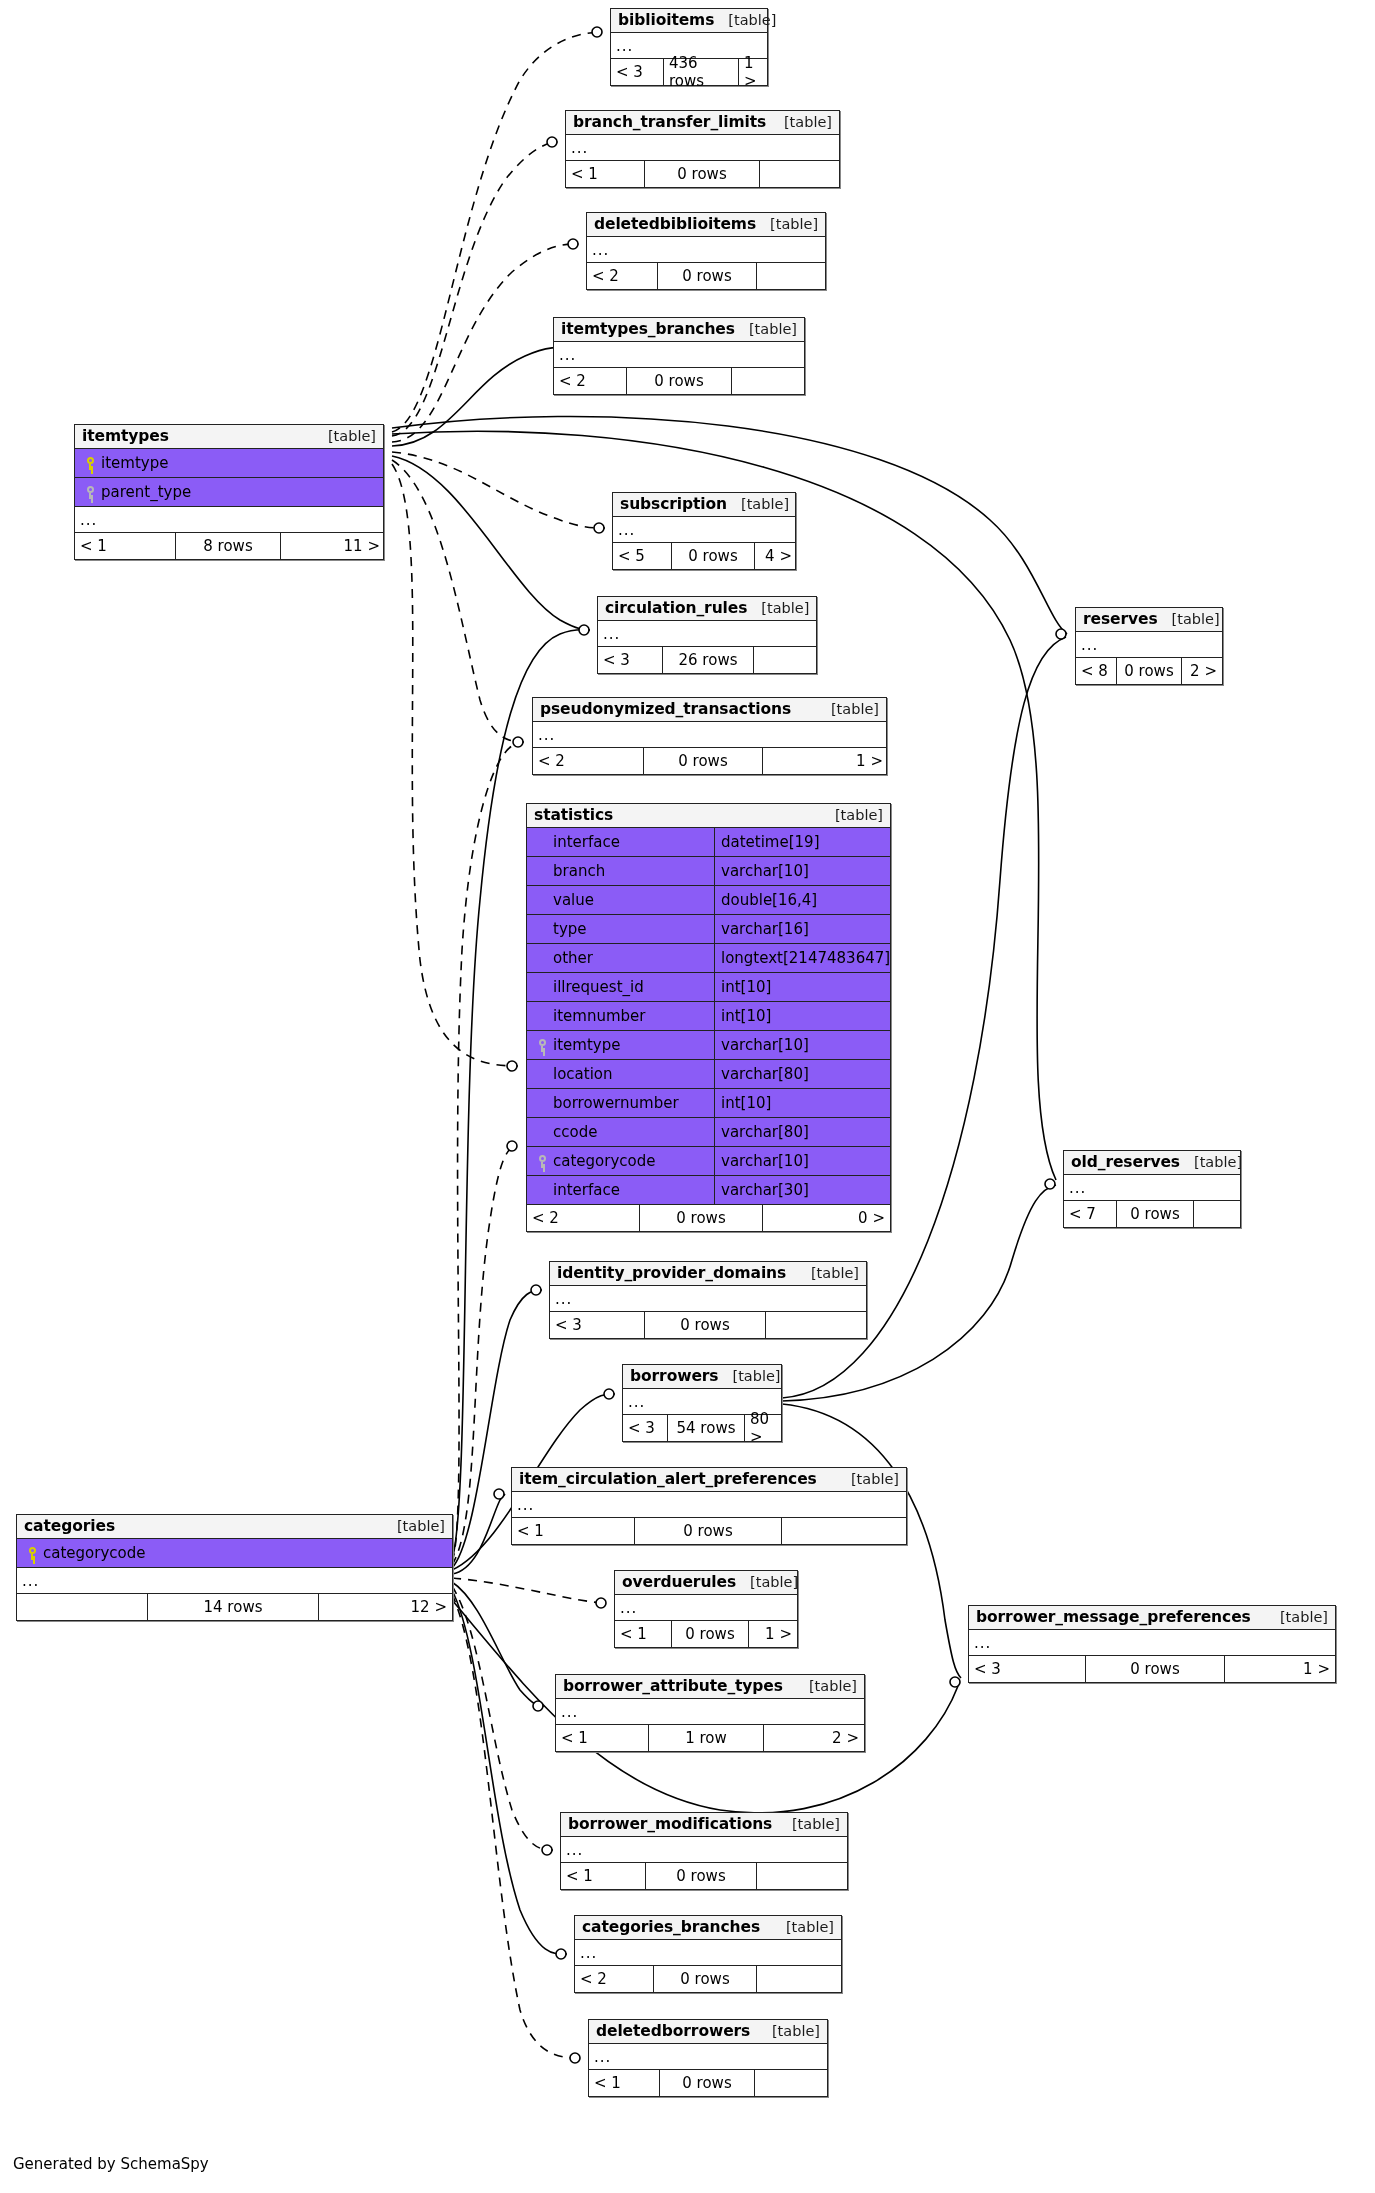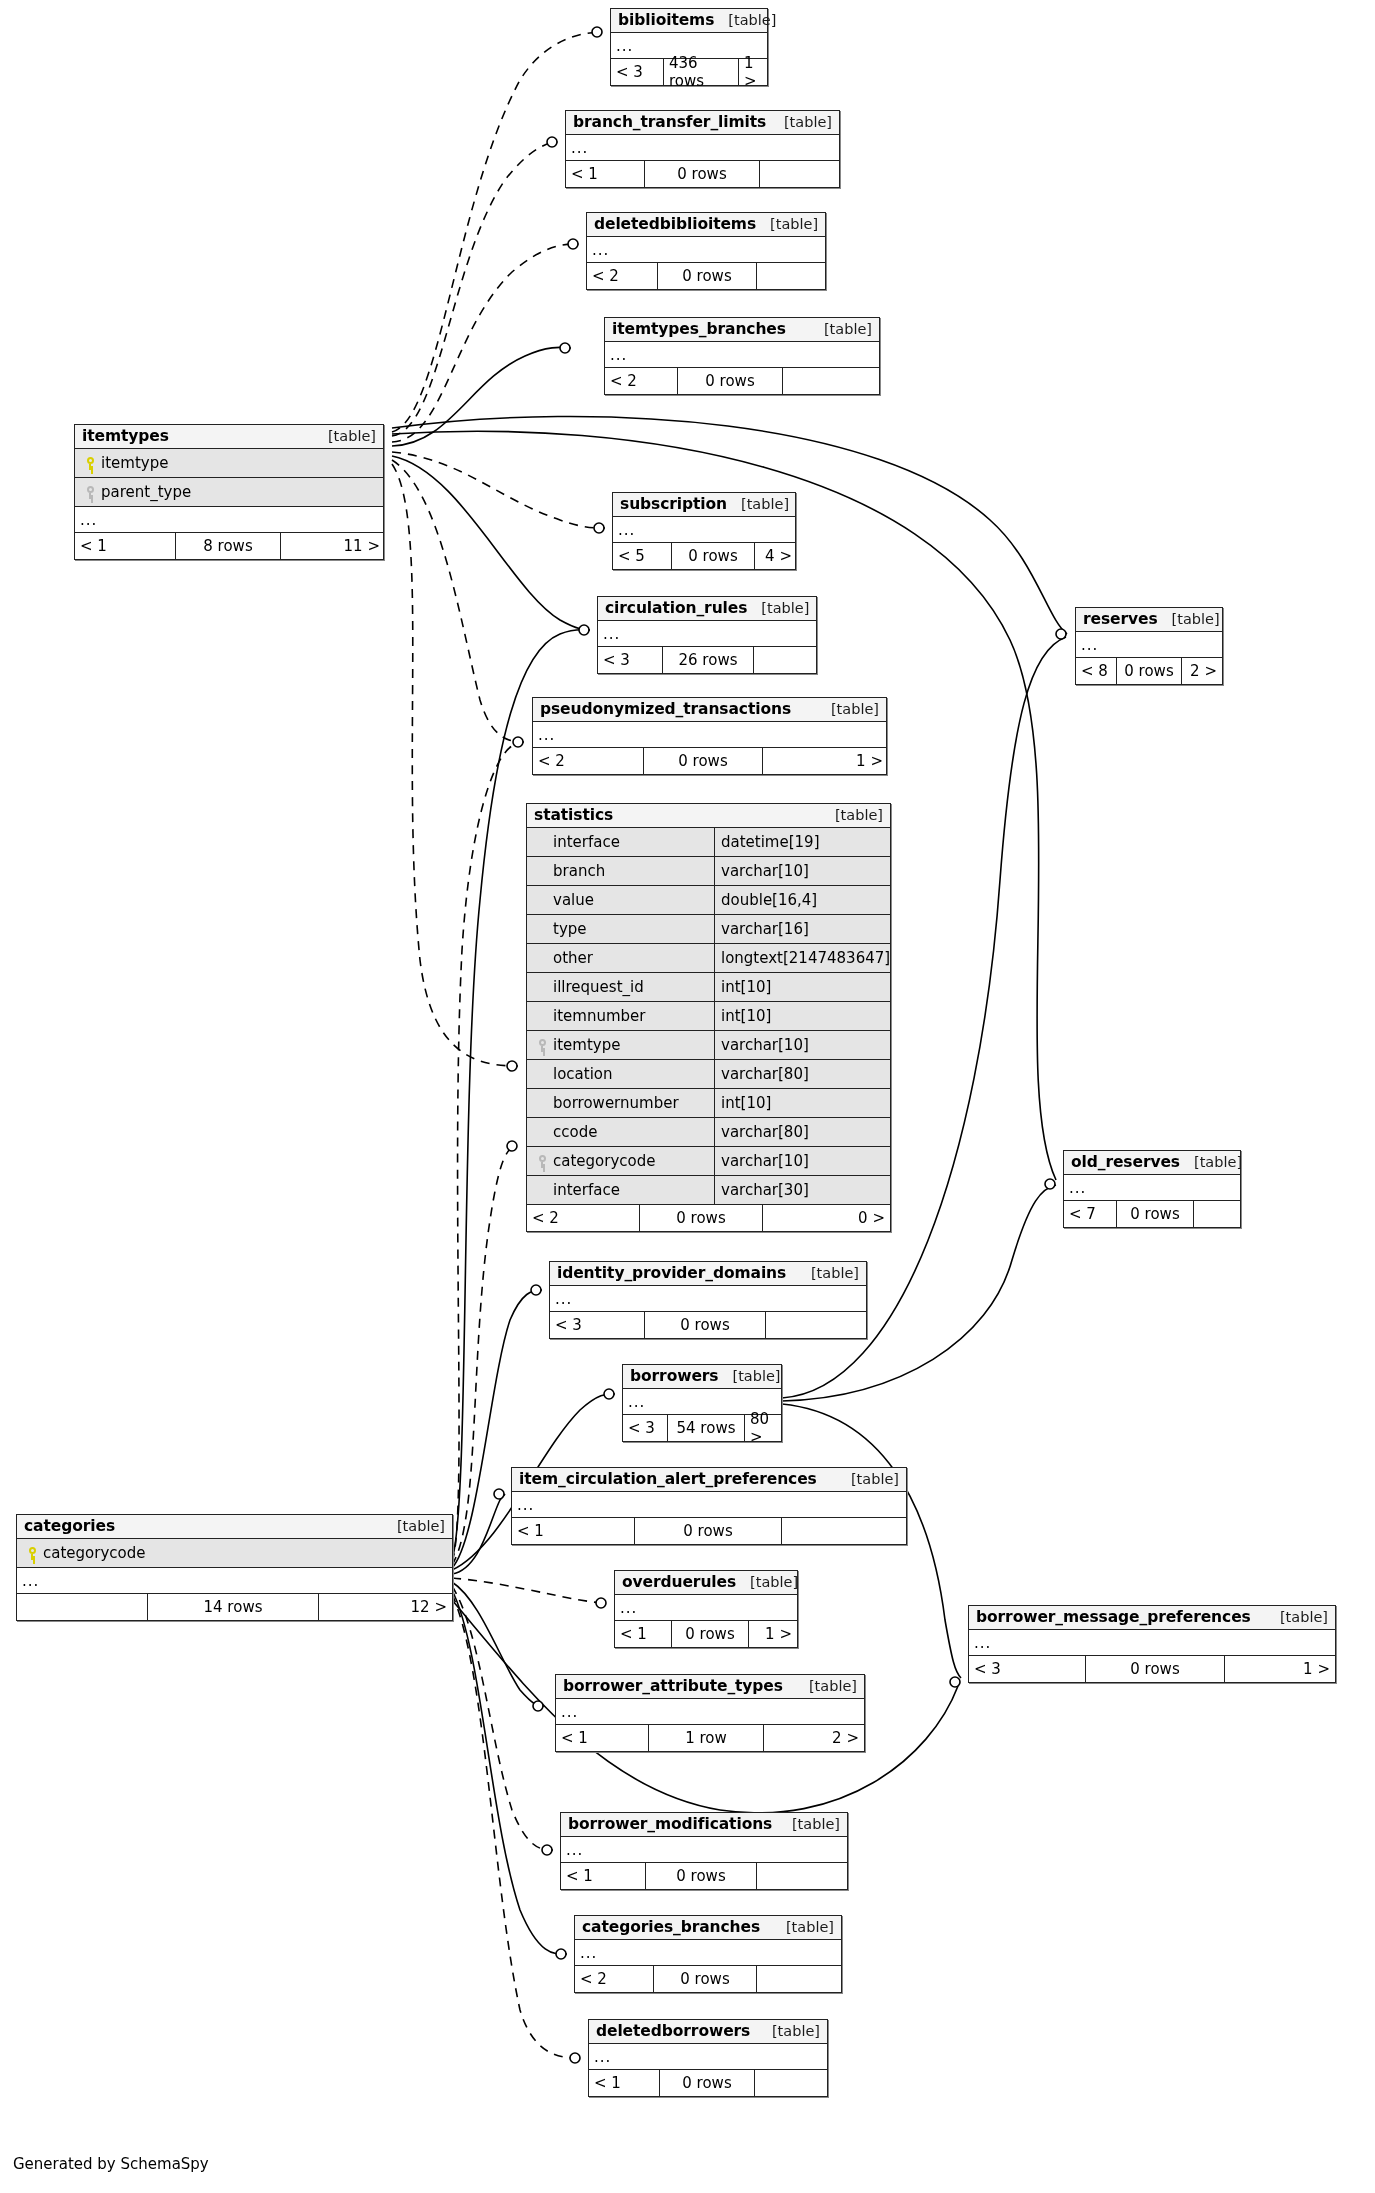--- a/index.html
+++ b/index.html
@@ -50,21 +50,21 @@
     font-weight: bold;
     font-size: 15.5px;
     letter-spacing: -0.1px;
   }
   .tbl .hdr .ttag {
     font-size: 14.5px;
     color: #1a1a1a;
     padding-left: 14px;
   }
   .tbl .cols {
-    background: #e5e5e5;
+    background: #8b5cf6;
   }
   .tbl .col {
     display: flex;
     border-bottom: 1px solid #222222;
     height: 29px;
     align-items: center;
     box-sizing: border-box;
   }
   .tbl .col:last-child { border-bottom: 1px solid #222222; }
   .tbl .col .cname {
@@ -291,21 +291,21 @@
           <span class="tname">deletedbiblioitems</span>
           <span class="ttag">[table]</span>
         </div>
         <div class="ellipsis-row">...</div>
         <div class="foot">
           <div class="f-left" style="flex: 0 0 70px;">&lt; 2</div>
           <div class="f-mid" style="flex: 0 0 100px;">0 rows</div>
           <div class="f-right" style="flex: 0 0 70px;"></div>
         </div>
       </div>
-      <div class="tbl" style="left: 604px; top: 317px; width: 276px;">
+      <div class="tbl" style="left: 553px; top: 317px; width: 252px;">
         <div class="hdr">
           <span class="tname">itemtypes_branches</span>
           <span class="ttag">[table]</span>
         </div>
         <div class="ellipsis-row">...</div>
         <div class="foot">
           <div class="f-left" style="flex: 0 0 72px;">&lt; 2</div>
           <div class="f-mid" style="flex: 0 0 106px;">0 rows</div>
           <div class="f-right" style="flex: 0 0 74px;"></div>
         </div>

